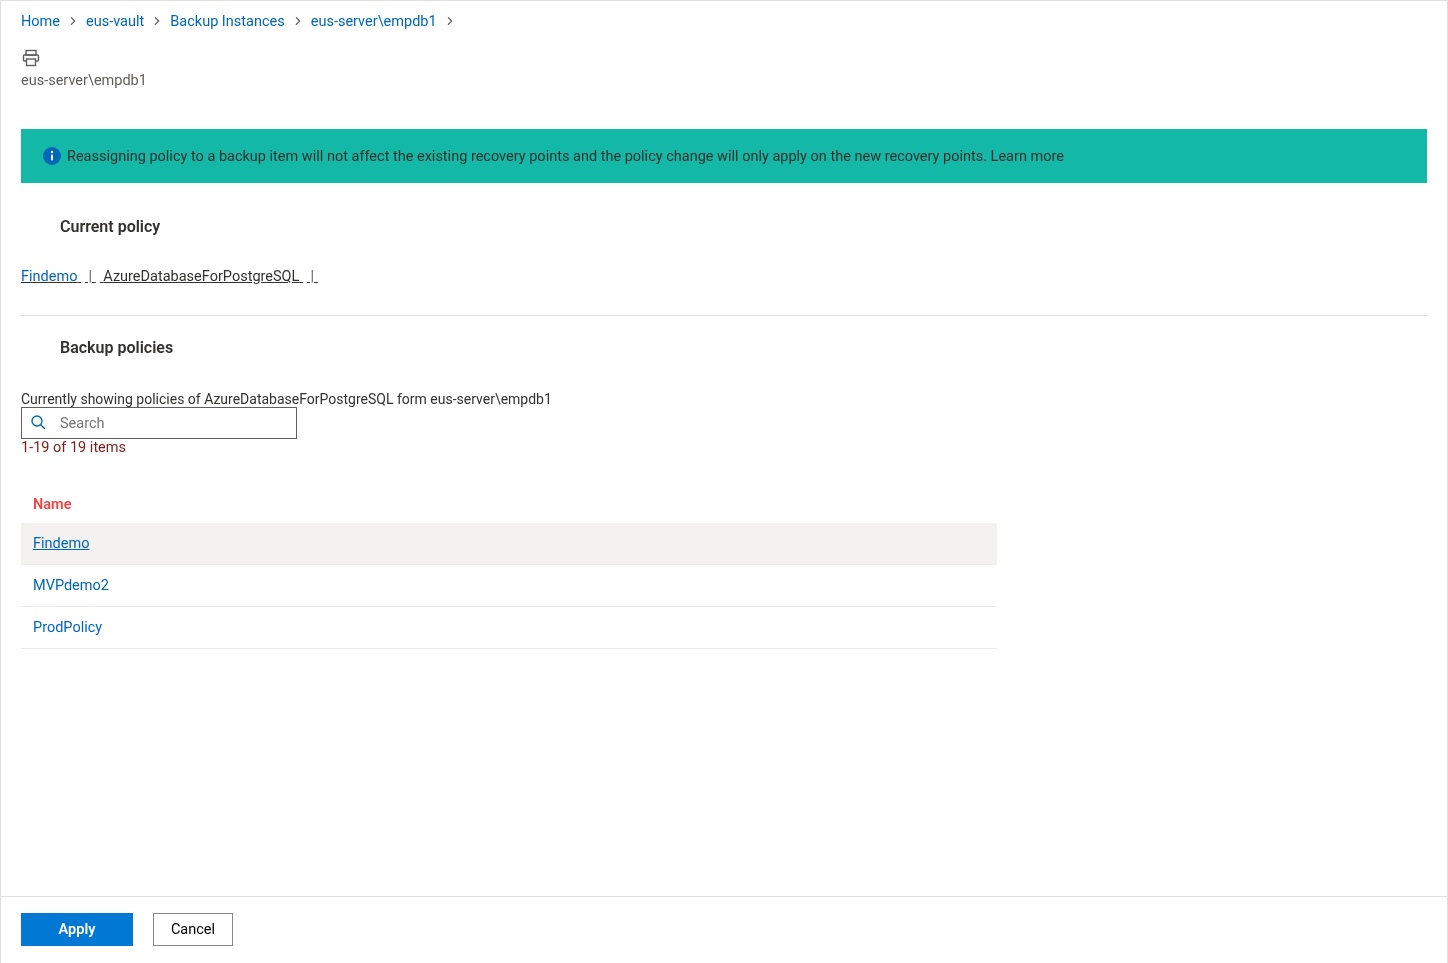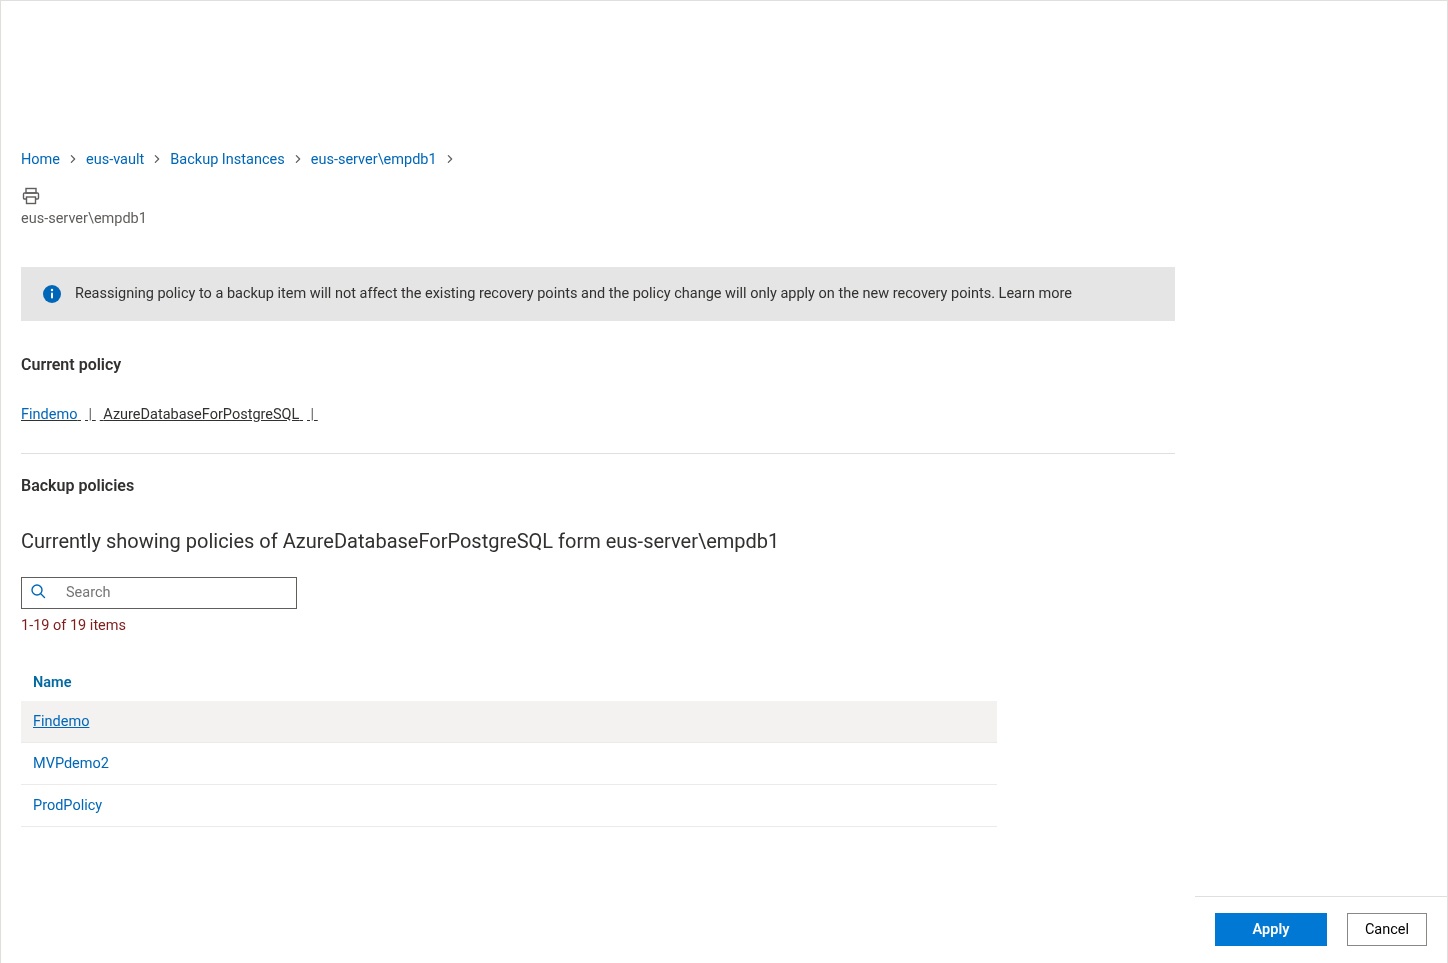--- a/index.html
+++ b/index.html
@@ -6,22 +6,21 @@
   body {
     font-family: "Segoe UI", -apple-system, BlinkMacSystemFont, Roboto, "Helvetica Neue", sans-serif;
     font-size: 14px;
     color: #323130;
     background: #fff;
     border: 1px solid #e1dfdd;
   }
   .page {
     min-height: 963px;
     display: flex;
-    flex-direction: row;
-    align-items: center;
+    flex-direction: column;
   }
   .content {
     flex: 1;
     padding: 12px 20px 0 20px;
   }
   
   .breadcrumb {
     display: flex;
     align-items: center;
     gap: 8px;
@@ -56,40 +55,41 @@
     color: #605e5c;
     cursor: pointer;
   }
   .subtitle {
     font-size: 14.5px;
     color: #605e5c;
     margin-bottom: 40px;
   }
   
   .info-banner {
-    background: #e5e5e5;
+    background: #14b8a6;
     padding: 18px 22px;
     display: flex;
     align-items: center;
-    gap: 14px;
+    gap: 6px;
     font-size: 14.5px;
     color: #323130;
     margin-bottom: 34px;
   }
   .info-icon {
     width: 18px;
     height: 18px;
     flex: 0 0 auto;
   }
   
   .section-heading {
     font-size: 16px;
     font-weight: 600;
     color: #323130;
     margin-bottom: 32px;
+    margin-left: 39px;
   }
   .current-policy-line {
     font-size: 14.5px;
     color: #323130;
     margin-bottom: 30px;
     text-decoration: underline;
   }
   .current-policy-line .link {
     color: #0067b8;
     cursor: pointer;
@@ -97,34 +97,32 @@
   .current-policy-line .divider {
     color: #605e5c;
     margin: 0 4px;
   }
   .hr {
     border: none;
     border-top: 1px solid #e1dfdd;
     margin-bottom: 22px;
   }
   .desc {
-    font-size: 20px;
-    color: #323130;
-    margin-bottom: 24px;
+    font-size: 14px;
+    color: #323130;
   }
   
   .search-box {
     display: flex;
     align-items: center;
     border: 1px solid #605e5c;
     width: 276px;
     height: 32px;
     padding: 0 8px;
-    gap: 20px;
-    margin-bottom: 8px;
+    gap: 14px;
   }
   .search-box input {
     border: none;
     outline: none;
     font-size: 14.5px;
     width: 100%;
     font-family: inherit;
   }
   .search-box svg {
     width: 16px;
@@ -138,21 +136,21 @@
   }
   
   .policy-table {
     width: 976px;
     max-width: 100%;
   }
   .policy-header {
     padding: 10px 12px;
     font-weight: 600;
     font-size: 14.5px;
-    color: #0369a1;
+    color: #ef4444;
   }
   .policy-row {
     padding: 12px 12px;
     border-bottom: 1px solid #edebe9;
     font-size: 14.5px;
   }
   .policy-row a {
     color: #0067b8;
     text-decoration: none;
     cursor: pointer;

